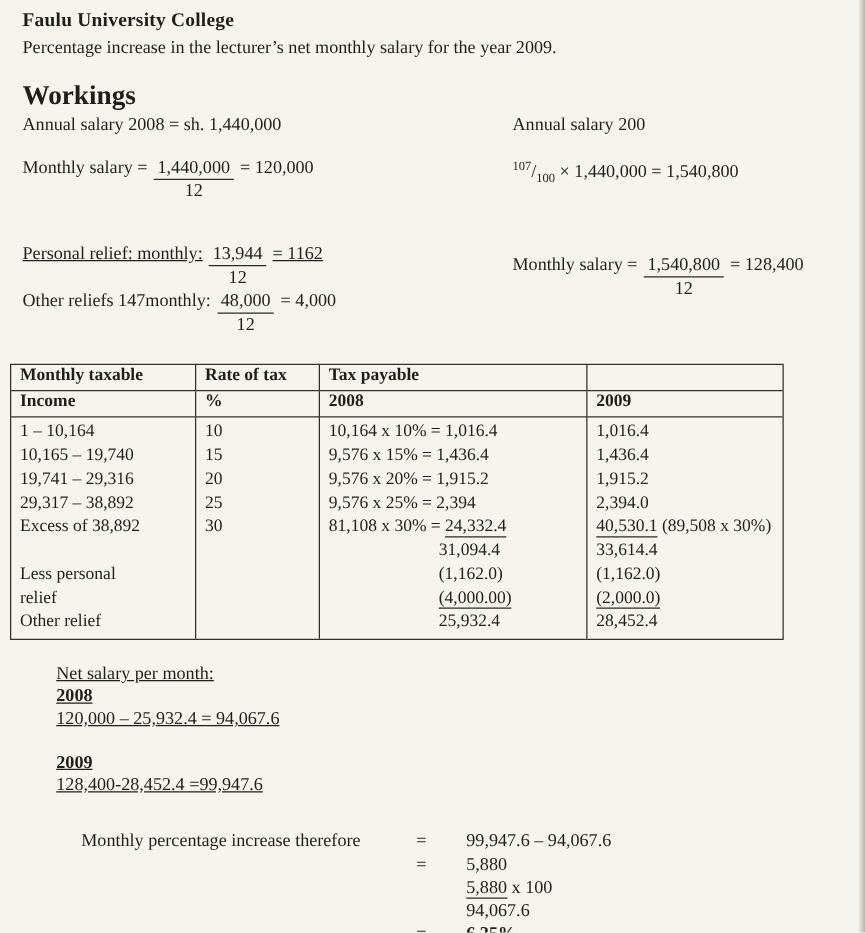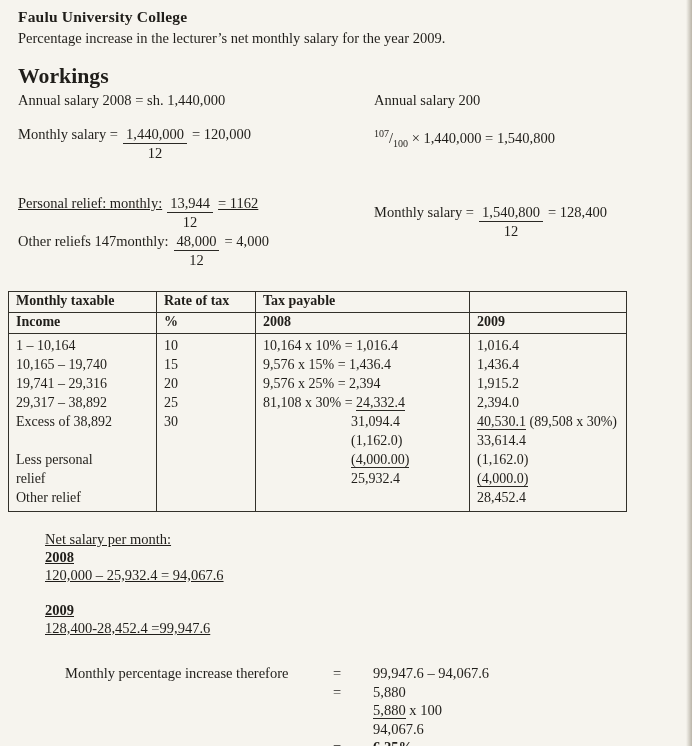--- a/index.html
+++ b/index.html
@@ -15,21 +15,21 @@
   body::after {
     content: ""; position: absolute; right: 0; top: 0; width: 6px; height: 100%;
     background: linear-gradient(to left, rgba(95,85,65,.40), rgba(95,85,65,0));
     pointer-events: none;
   }
   .page { padding-top: 8px; }
   .doc-header { margin-left: 18px; }
   .title { font-size: 15.5px; font-weight: bold; letter-spacing: .2px; }
   .subtitle { margin-top: 3px; line-height: 18px; }
   .workings-heading { margin: 17px 0 0 18px; font-weight: bold; }
-  .workings-grid { display: grid; grid-template-columns: 356px 1fr; margin: 2px 4px 0 18px; }
+  .workings-grid { display: grid; grid-template-columns: 356px 1fr; margin: 2px 4px 0 18px; gap: 36px; }
   .wline { line-height: 18px; }
   .mt16 { margin-top: 16px; }
   .mt32 { margin-top: 32px; text-decoration: underline; }
   .mt50 { margin-top: 50px; }
   .mt0 { margin-top: 1px; }
   .frac { display: inline-block; vertical-align: top; text-align: center; margin: 0 5px; }
   .frac .num { display: block; border-bottom: 1px solid #2a2824; padding: 0 3px; line-height: 18px; }
   .frac .den { display: block; line-height: 18px; }
   sup.sp { font-size: 10px; vertical-align: super; }
   sub.sb { font-size: 10px; vertical-align: sub; }
@@ -122,36 +122,37 @@
       <div class="cell">
         <div class="tl">10</div>
         <div class="tl">15</div>
         <div class="tl">20</div>
         <div class="tl">25</div>
         <div class="tl">30</div>
       </div>
       <div class="cell">
         <div class="tl">10,164 x 10% = 1,016.4</div>
         <div class="tl">9,576 x 15% = 1,436.4</div>
+        <div class="tl">9,576 x 20% = 1,915.2</div>
         <div class="tl">9,576 x 25% = 2,394</div>
         <div class="tl"><span>81,108 x 30% = </span><span class="ul">24,332.4</span></div>
         <div class="tl indent">31,094.4</div>
         <div class="tl indent">(1,162.0)</div>
         <div class="tl indent"><span class="ul">(4,000.00)</span></div>
         <div class="tl indent">25,932.4</div>
       </div>
       <div class="cell">
         <div class="tl">1,016.4</div>
         <div class="tl">1,436.4</div>
         <div class="tl">1,915.2</div>
         <div class="tl">2,394.0</div>
         <div class="tl"><span class="ul">40,530.1</span><span> (89,508 x 30%)</span></div>
         <div class="tl">33,614.4</div>
         <div class="tl">(1,162.0)</div>
-        <div class="tl"><span class="ul">(4,000.0)</span></div>
+        <div class="tl"><span class="ul">(2,000.0)</span></div>
         <div class="tl">28,452.4</div>
       </div>
     </div>
   </section>
 
   <section class="net-salary">
     <p>Net salary per month:</p>
     <p class="b">2008</p>
     <p>120,000 – 25,932.4 = 94,067.6</p>
     <p class="b gap">2009</p>

